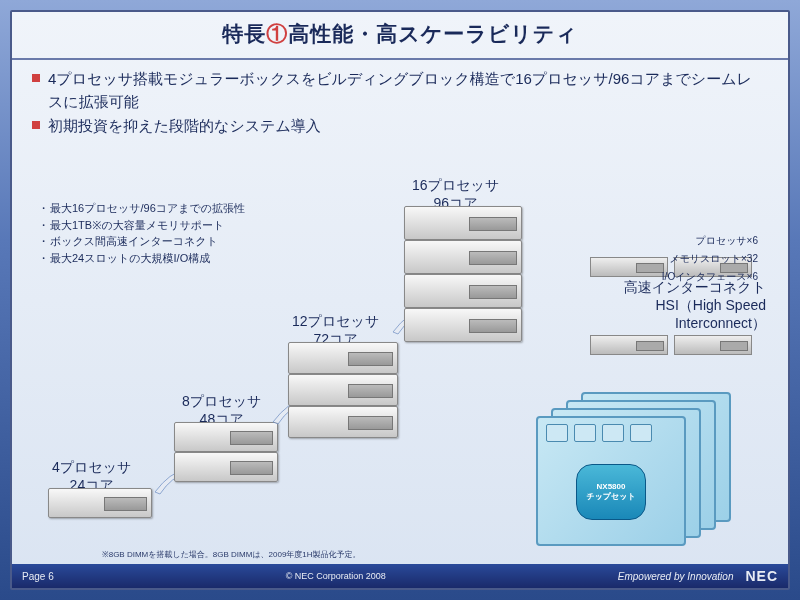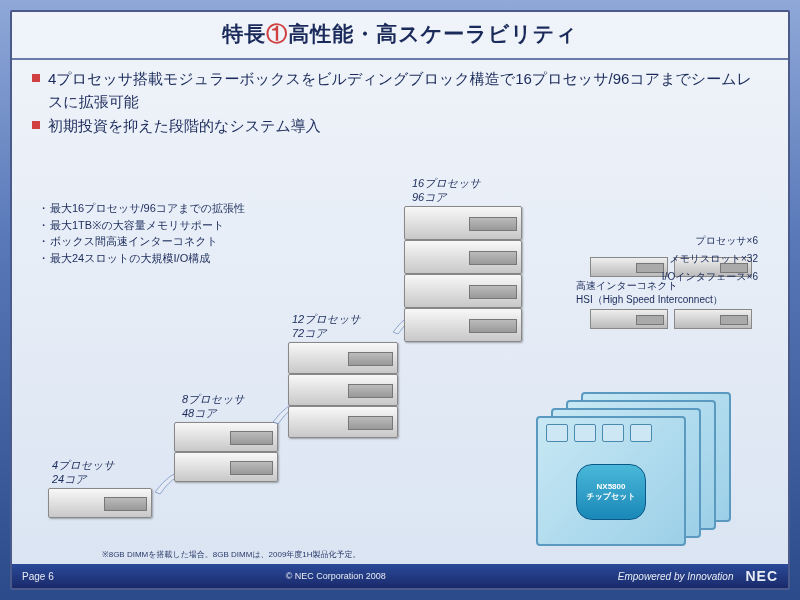--- a/index.html
+++ b/index.html
@@ -83,39 +83,38 @@
   .server-box::after {
     content: "";
     position: absolute;
     right: 4px; top: 30%;
     width: 40%; height: 40%;
     background: linear-gradient(180deg, #bbb, #999);
     border: 1px solid #777;
   }
   .stack-label {
     position: absolute;
-    font-size: 11px;
-    color: #1a2a5a;
-    text-align: left;
+    font-size: 14px;
+    color: #1a2a5a;
+    text-align: center;
     line-height: 1.3;
-    font-style: italic;
   }
   .arrow {
     position: absolute;
     width: 50px; height: 50px;
     opacity: 0.7;
   }
   .arrow svg { width: 100%; height: 100%; }
   .hsi-block {
     position: absolute;
     top: 95px; right: 22px;
     width: 190px;
-    font-size: 10px;
-    color: #1a2a5a;
-    text-align: left;
+    font-size: 14px;
+    color: #1a2a5a;
+    text-align: right;
   }
   .hsi-servers { display: flex; gap: 6px; justify-content: center; margin-bottom: 2px; }
   .hsi-servers.bottom { margin-top: 2px; }
   .mini-server {
     width: 78px; height: 20px;
     background: linear-gradient(180deg, #eee, #bbb);
     border: 1px solid #888;
     position: relative;
   }
   .mini-server::after {

